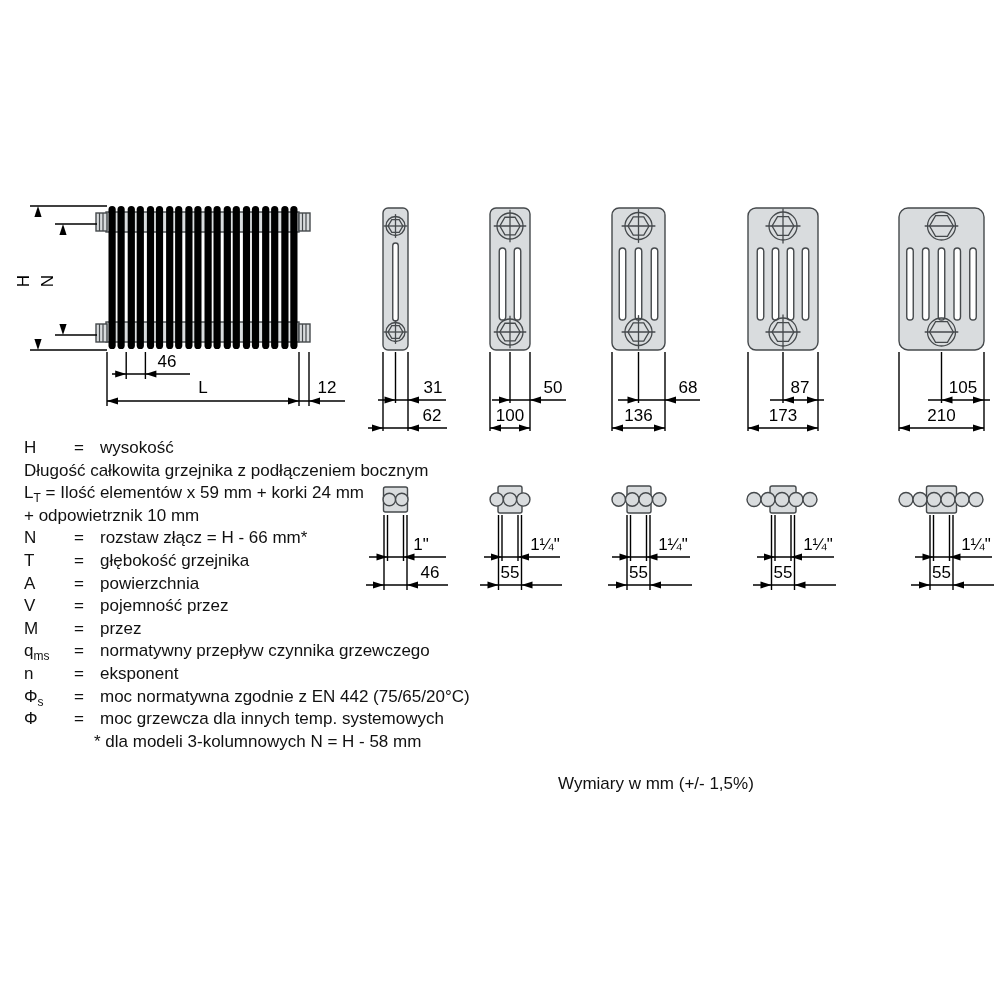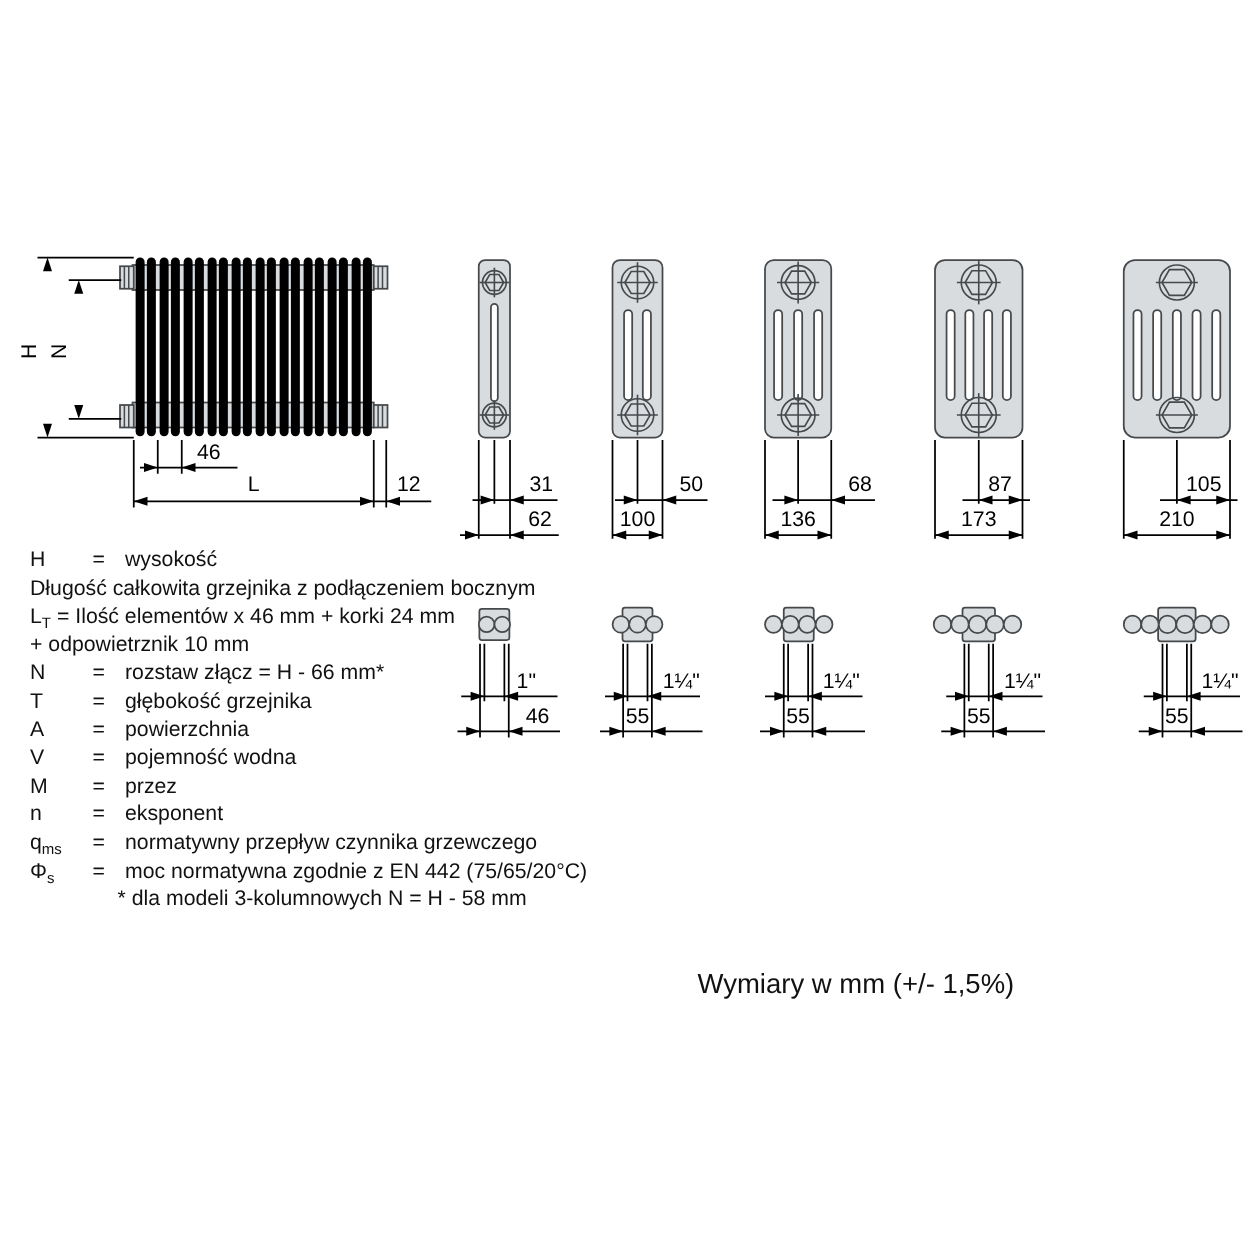--- a/index.html
+++ b/index.html
@@ -19,21 +19,21 @@
     fill:none;stroke:#45494c;stroke-width:1.3;vector-effect:non-scaling-stroke}
   #tp rect{ }
 
   
   .legend{position:absolute;left:24px;top:437px;width:540px;font-size:17px}
   .lg-row{height:22.6px;line-height:22.6px;white-space:nowrap}
   .lg-sym{display:inline-block;width:50px}
   .lg-eq{display:inline-block;width:26px}
   sub{font-size:12px}
   .lg-indent{padding-left:70px}
-  .note{position:absolute;left:558px;top:774px;font-size:22px;white-space:nowrap}
+  .note{position:absolute;left:558px;top:774px;font-size:17px;white-space:nowrap}
 </style>
 </head>
 <body>
 
 <div class="canvas">
 
 <svg width="1000" height="1000" viewBox="0 0 1000 1000">
   <defs>
     <path id="arr" d="M0 0 L-11 -3.6 L-11 3.6 Z"></path>
     <path id="arl" d="M0 0 L11 -3.6 L11 3.6 Z"></path>
@@ -337,28 +337,29 @@
     <line x1="911" y1="585" x2="994" y2="585"></line>
     <use href="#arr" x="930" y="585"></use>
         <use href="#arl" x="953" y="585"></use>
     <text x="941.5" y="578" text-anchor="middle">55</text>
   </g>
 </svg>
 
 <div class="legend">
   <div class="lg-row"><span class="lg-sym"><span>H</span><sub></sub></span><span class="lg-eq">=</span><span>wysokość</span></div>
   <div class="lg-row"><span>Długość całkowita grzejnika z podłączeniem bocznym</span></div>
-  <div class="lg-row"><span>L</span><sub>T</sub>&nbsp;<span>=</span>&nbsp;<span>Ilość elementów x 46 mm + korki 24 mm</span></div>
+  <div class="lg-row"><span>L</span><sub>T</sub>&nbsp;<span>=</span>&nbsp;<span>Ilość elementów x 59 mm + korki 24 mm</span></div>
   <div class="lg-row"><span>+ odpowietrznik 10 mm</span></div>
   <div class="lg-row"><span class="lg-sym"><span>N</span><sub></sub></span><span class="lg-eq">=</span><span>rozstaw złącz = H - 66 mm*</span></div>
   <div class="lg-row"><span class="lg-sym"><span>T</span><sub></sub></span><span class="lg-eq">=</span><span>głębokość grzejnika</span></div>
   <div class="lg-row"><span class="lg-sym"><span>A</span><sub></sub></span><span class="lg-eq">=</span><span>powierzchnia</span></div>
-  <div class="lg-row"><span class="lg-sym"><span>V</span><sub></sub></span><span class="lg-eq">=</span><span>pojemność wodna</span></div>
+  <div class="lg-row"><span class="lg-sym"><span>V</span><sub></sub></span><span class="lg-eq">=</span><span>pojemność przez</span></div>
   <div class="lg-row"><span class="lg-sym"><span>M</span><sub></sub></span><span class="lg-eq">=</span><span>przez</span></div>
+  <div class="lg-row"><span class="lg-sym"><span>q</span><sub>ms</sub></span><span class="lg-eq">=</span><span>normatywny przepływ czynnika grzewczego</span></div>
   <div class="lg-row"><span class="lg-sym"><span>n</span><sub></sub></span><span class="lg-eq">=</span><span>eksponent</span></div>
-  <div class="lg-row"><span class="lg-sym"><span>q</span><sub>ms</sub></span><span class="lg-eq">=</span><span>normatywny przepływ czynnika grzewczego</span></div>
   <div class="lg-row"><span class="lg-sym"><span>Φ</span><sub>s</sub></span><span class="lg-eq">=</span><span>moc normatywna zgodnie z EN 442 (75/65/20°C)</span></div>
+  <div class="lg-row"><span class="lg-sym"><span>Φ</span><sub></sub></span><span class="lg-eq">=</span><span>moc grzewcza dla innych temp. systemowych</span></div>
   <div class="lg-row lg-indent"><span>* dla modeli 3-kolumnowych N = H - 58 mm</span></div>
 </div>
 
 <div class="note">Wymiary w mm (+/- 1,5%)</div>
 
 </div>
 
 </body></html>

